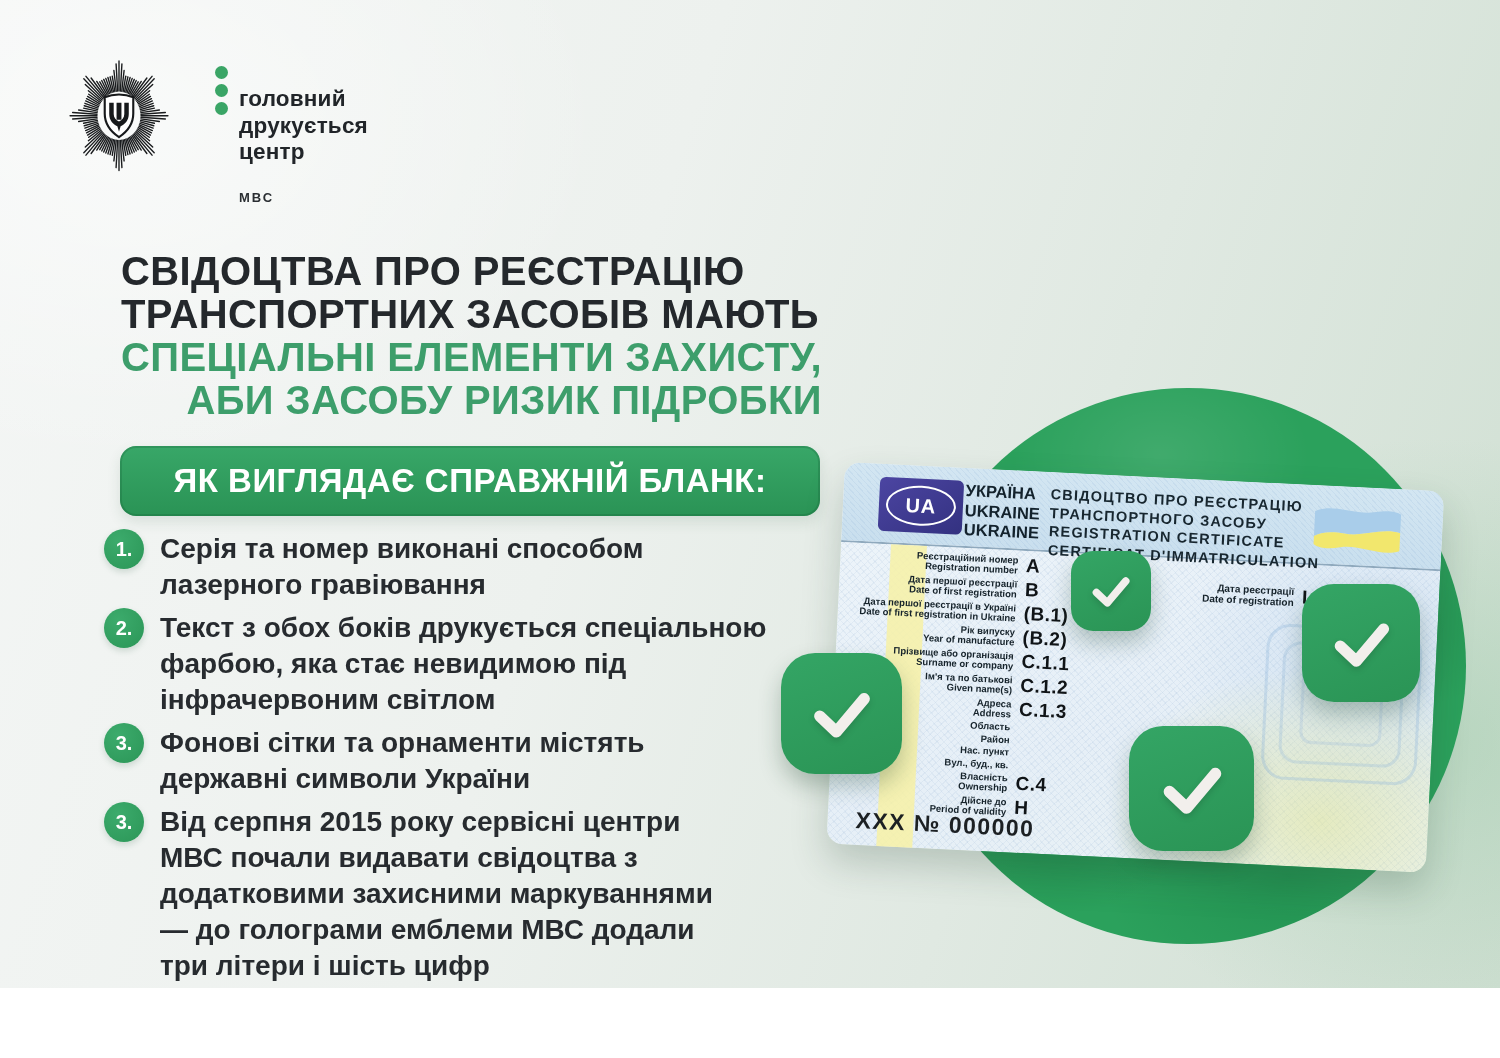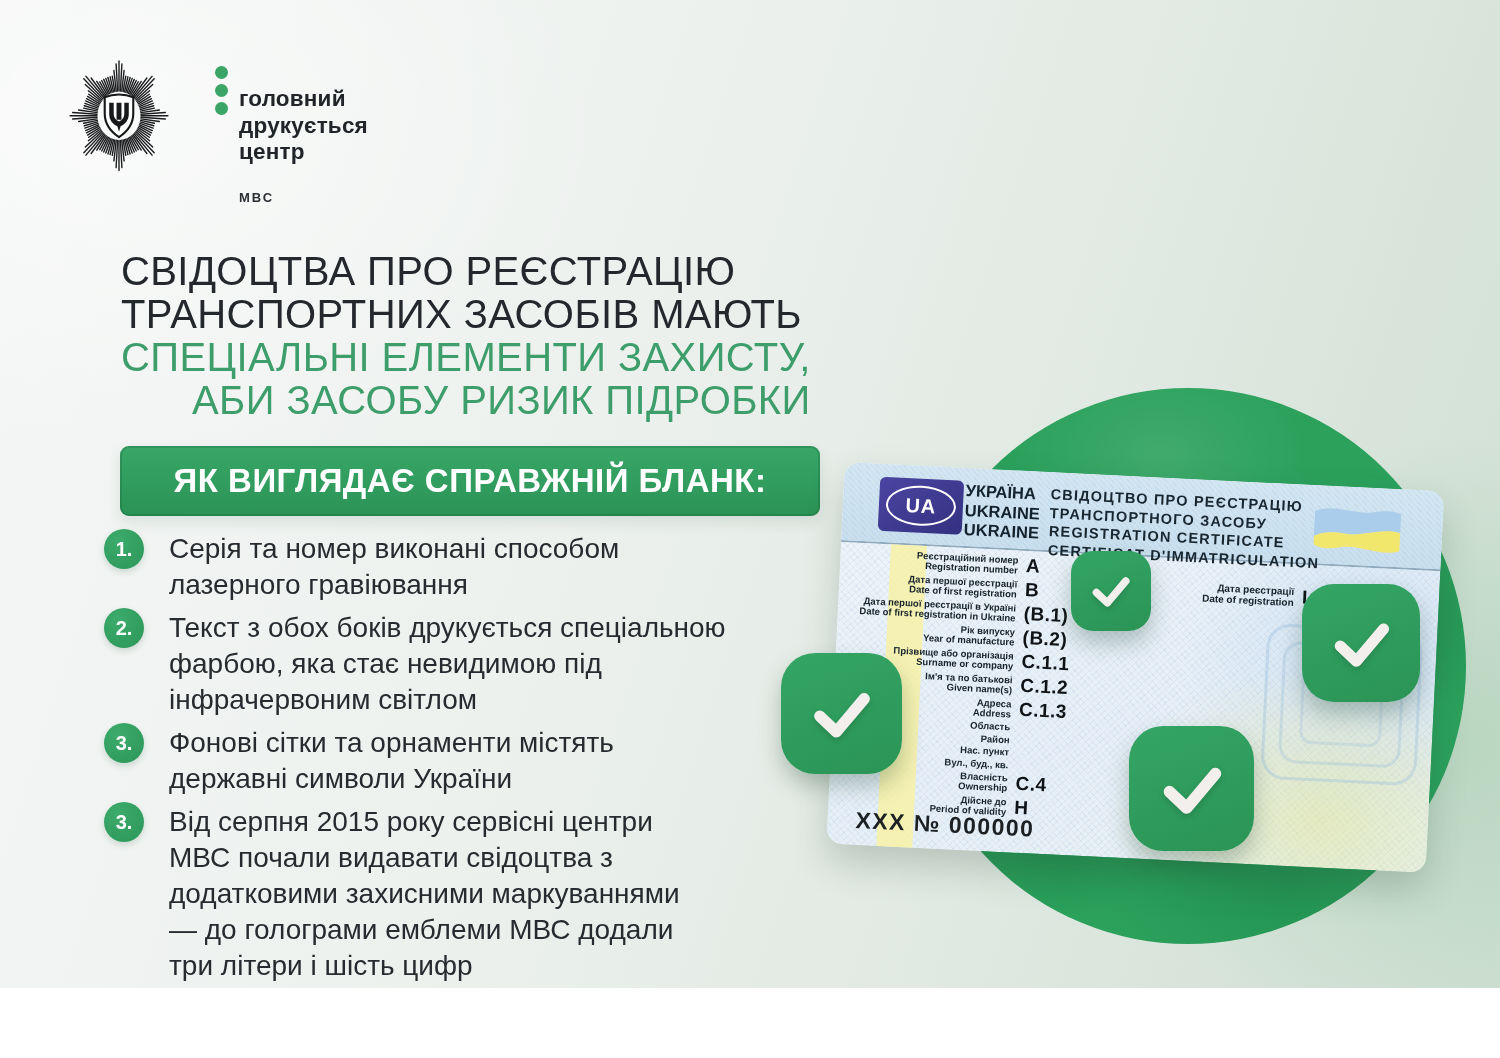--- a/index.html
+++ b/index.html
@@ -11,39 +11,39 @@
       linear-gradient(108deg,#f4f6f5 0%,#edf1ee 40%,#e0e9e2 68%,#cfdfd2 100%);}
 
   
   #emblem{position:absolute;left:66px;top:50px;width:106px;height:138px;}
   #logo-dots{position:absolute;left:215px;top:66px;width:13px;}
   #logo-dots .dot{width:13px;height:13px;border-radius:50%;background:#3aa566;margin-bottom:5px;}
   #logo-text{position:absolute;left:239px;top:86px;color:#212529;font-size:22.5px;line-height:26.5px;font-weight:700;letter-spacing:.2px;}
   #logo-sub{margin-top:19px;font-size:13px;letter-spacing:2px;font-weight:700;color:#2a2e32;}
 
   
-  #heading{position:absolute;left:121px;top:250px;font-weight:400;font-size:40px;line-height:43px;letter-spacing:.4px;}
+  #heading{position:absolute;left:121px;top:250px;font-weight:700;font-size:40px;line-height:43px;letter-spacing:.4px;}
   .hl-dark{color:#24282c;}
   .hl-green{color:#3d9e6b;text-align:right;}
 
   
-  #banner{position:absolute;left:120px;top:446px;width:700px;height:70px;border-radius:9px;
+  #banner{position:absolute;left:120px;top:446px;width:700px;height:70px;border-radius:16px;
     background:linear-gradient(180deg,#38a768,#2a9355);
     box-shadow:inset 0 0 0 2px rgba(20,90,50,.25), 0 6px 14px rgba(40,90,60,.12);
     display:flex;align-items:center;justify-content:center;
     color:#fff;font-weight:800;font-size:33px;letter-spacing:.5px;}
 
   
   #checklist{position:absolute;left:104px;top:531px;width:730px;}
   .check-item{display:flex;align-items:flex-start;margin-bottom:7px;}
   .num-badge{flex:0 0 40px;width:40px;height:40px;border-radius:50%;
     background:radial-gradient(circle at 35% 30%,#3cab6c,#2b9657);
     color:#fff;font-weight:800;font-size:20px;display:flex;align-items:center;justify-content:center;
     margin-top:-2px;box-shadow:0 3px 6px rgba(40,90,60,.18);}
-  .check-item .txt{margin-left:25px;font-size:28px;line-height:36px;color:#272b2f;font-weight:400;white-space:pre-line;}
+  .check-item .txt{margin-left:16px;font-size:28px;line-height:36px;color:#272b2f;font-weight:700;white-space:pre-line;}
 
   
   #green-circle{position:absolute;left:910px;top:388px;width:556px;height:556px;border-radius:50%;
     background:
       radial-gradient(200px 150px at 26% 76%, rgba(0,70,30,.22), transparent 70%),
       radial-gradient(260px 170px at 68% 88%, rgba(0,80,35,.18), transparent 72%),
       radial-gradient(190px 130px at 86% 42%, rgba(0,60,25,.14), transparent 70%),
       radial-gradient(230px 160px at 45% 12%, rgba(255,255,255,.10), transparent 65%),
       #2ba15c;}
 

